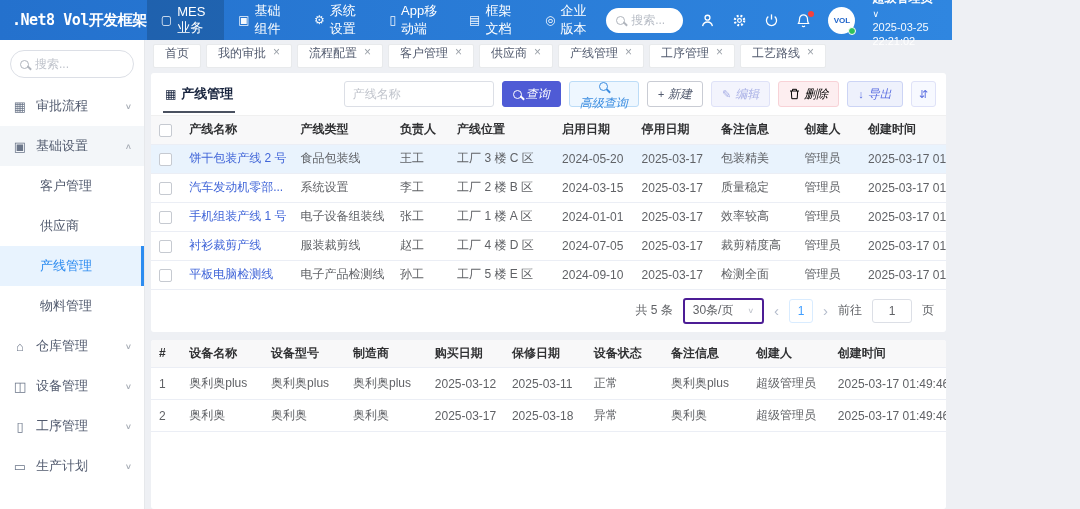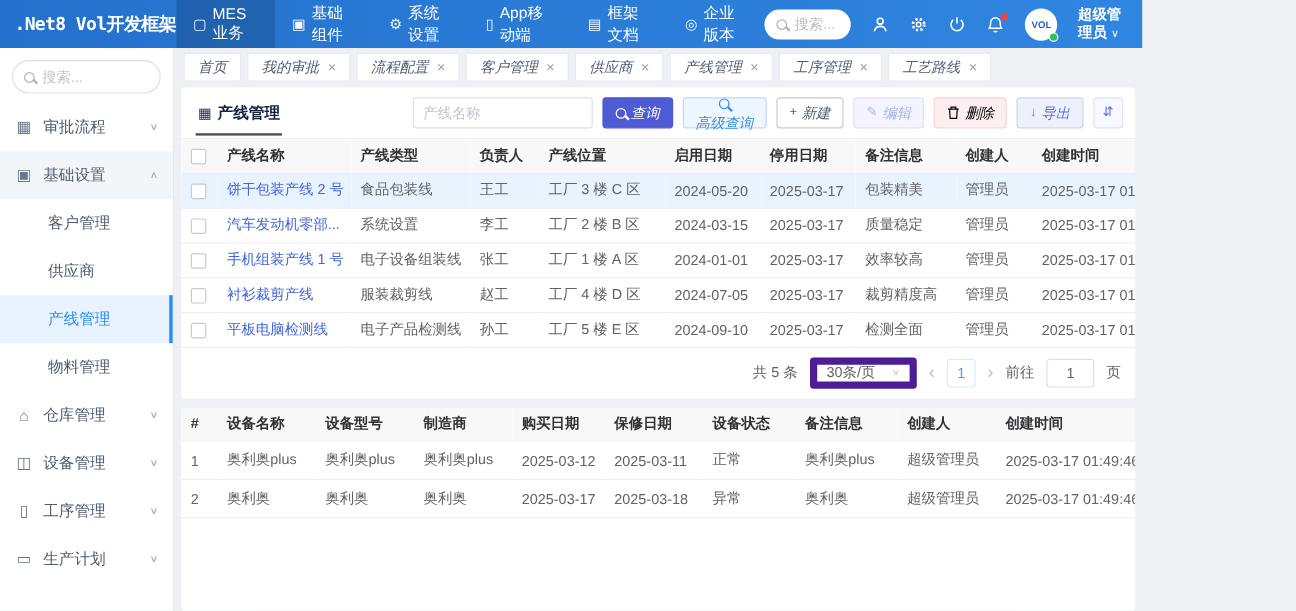--- a/index.html
+++ b/index.html
@@ -40,21 +40,21 @@
   .side-search input::placeholder { color:#c0c4cc; }
   .side-item { height:40px; display:flex; align-items:center; gap:8px; padding:0 12px; font-size:13px; color:#515a6e; cursor:pointer; }
   .side-item .glyph { width:16px; text-align:center; color:#6b7689; font-size:13px; }
   .side-item .arrow { margin-left:auto; color:#a4aab3; font-size:10px; transform:scaleY(.8); }
   .side-item.expanded { background:#f3f6f9; }
   .side-item.child { padding-left:40px; }
   .side-item.active { background:#e8f3fe; color:#2d8cf0; border-right:3px solid #2d8cf0; }
 
   .main { flex:1; display:flex; flex-direction:column; min-width:0; background:#eef0f4; }
   .tabbar { padding:4px 8px 0 8px; display:flex; gap:5px; flex:0 0 29px; }
-  .tab { background:#fff; border:1px solid #e8eaec; border-radius:2px; height:24px; display:flex; align-items:center; gap:7px; padding:0 11px; font-size:12px; color:#515a6e; cursor:pointer; white-space:nowrap;font-style:italic; }
+  .tab { background:#fff; border:1px solid #e8eaec; border-radius:2px; height:24px; display:flex; gap:7px; padding:0 11px; font-size:12px; color:#515a6e; cursor:pointer; white-space:nowrap; }
   .tab .close { color:#9aa0a8; font-size:12px; cursor:pointer; }
 
   .panel { background:#fff; margin:4px 6px 0 6px; border-radius:3px; }
   .panel-head { display:flex; align-items:flex-start; justify-content:space-between; padding:8px 10px 0 12px; border-bottom:1px solid #f0f0f0; }
   .panel-title { font-size:13px; font-weight:bold; color:#17233d; display:inline-flex; align-items:center; gap:5px; border-bottom:2px solid #4a5160; padding:4px 2px 8px 2px; margin-bottom:-1px; }
   .panel-title .grid-ic { font-size:12px; }
   .controls { display:flex; align-items:center; gap:8px; padding-bottom:8px; }
   .ctl-input { width:150px; height:26px; border:1px solid #dcdfe6; border-radius:3px; padding:0 8px; font-size:12px; color:#333; outline:none; }
   .ctl-input::placeholder { color:#c0c4cc; }
   .btn { height:26px; padding:0 10px; border-radius:3px; font-size:12px; display:inline-flex; align-items:center; gap:4px; border:1px solid transparent; cursor:pointer; font-family:inherit; white-space:nowrap;font-style:italic; }
@@ -68,21 +68,21 @@
   .btn.sort { background:#f7f9ff; border-color:#dfe2f8; color:#5a6ee1; padding:0 7px; }
 
   table.grid { width:100%; border-collapse:collapse; table-layout:fixed; }
   .grid th { background:#f8f8f9; color:#303133; font-weight:bold; font-size:12px; text-align:left; height:28px; padding:0 8px; border-bottom:1px solid #ebeef5; white-space:nowrap; overflow:hidden; }
   .grid td { height:29px; padding:0 8px; color:#606266; font-size:12px; border-bottom:1px solid #ebeef5; white-space:nowrap; overflow:hidden; }
   tr.selected td { background:#e9f3fd; }
   a.link { color:#4065d8; text-decoration:none; cursor:pointer; }
   .chk { width:13px; height:13px; border:1px solid #c6cad1; border-radius:2px; background:#fff; display:inline-block; vertical-align:middle; cursor:pointer; }
 
   .pager { display:flex; justify-content:flex-end; align-items:center; gap:10px; padding:8px 12px; font-size:12px; color:#606266; }
-  .pager .select { border:6px solid #4c1d95; border-radius:3px; height:26px; padding:0 8px; display:inline-flex; align-items:center; gap:14px; cursor:pointer; }
+  .pager .select { border:2px solid #4c1d95; border-radius:3px; height:26px; padding:0 8px; display:inline-flex; align-items:center; gap:14px; cursor:pointer; }
   .pager .select .chev { color:#c0c4cc; font-size:9px; transform:scaleY(.8); }
   .pg-arrow { color:#b4bccc; font-size:15px; cursor:pointer; }
   .pg-num { width:24px; height:24px; border:1px solid #d9ecff; border-radius:3px; color:#409eff; display:inline-flex; align-items:center; justify-content:center; cursor:pointer; }
   .pg-input { width:40px; height:24px; border:1px solid #dcdfe6; border-radius:3px; text-align:center; font-size:12px; color:#606266; outline:none; }
 
   .panel-bottom { margin-top:8px; flex:1; overflow:hidden; }
   .sub-title { padding:10px 12px 9px 12px; font-size:13px; font-weight:bold; color:#17233d; display:flex; align-items:center; }
   .sub-title .bar { width:3px; height:13px; background:#2d8cf0; display:inline-block; margin-right:7px; }
   .device-grid td { height:32px; }
 </style>
@@ -158,20 +158,21 @@
       </span>
       <div class="avatar">
         <span>VOL</span>
         <i class="status-dot"></i>
       </div>
       <div class="user-meta">
         <div class="user-name">
           <span>超级管理员</span>
           <span class="chev">∨</span>
         </div>
+        <div class="user-time">2025-03-25 22:21:02</div>
       </div>
     </div>
   </header>
 
   <div class="layout">
 
     <aside class="sidebar">
       <div class="side-search">
         <span class="mag gray"></span>
         <input placeholder="搜索..." style="">

